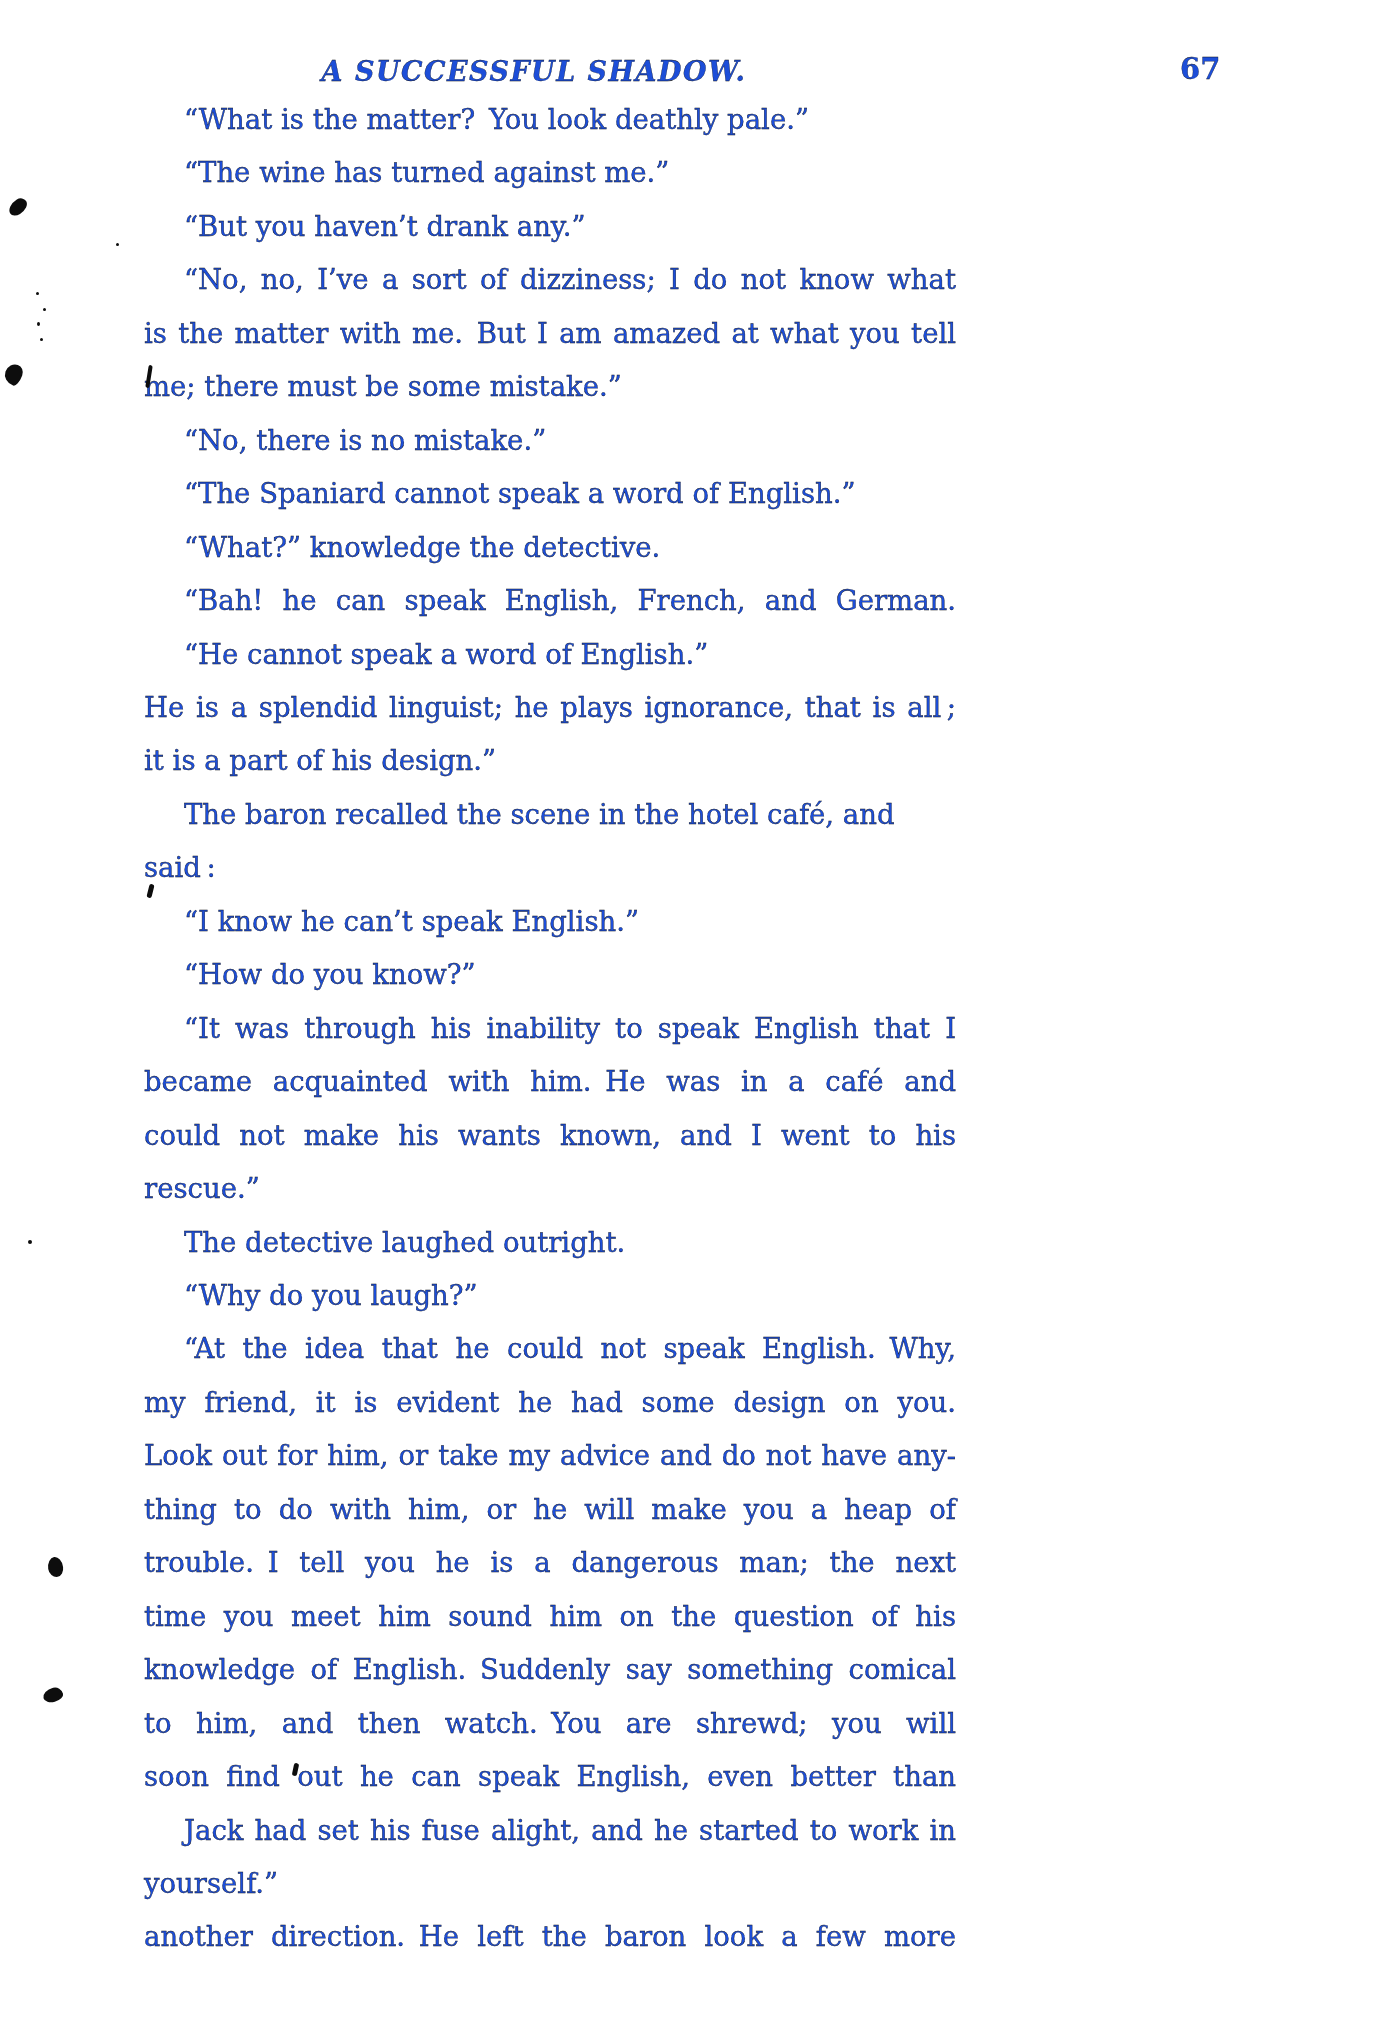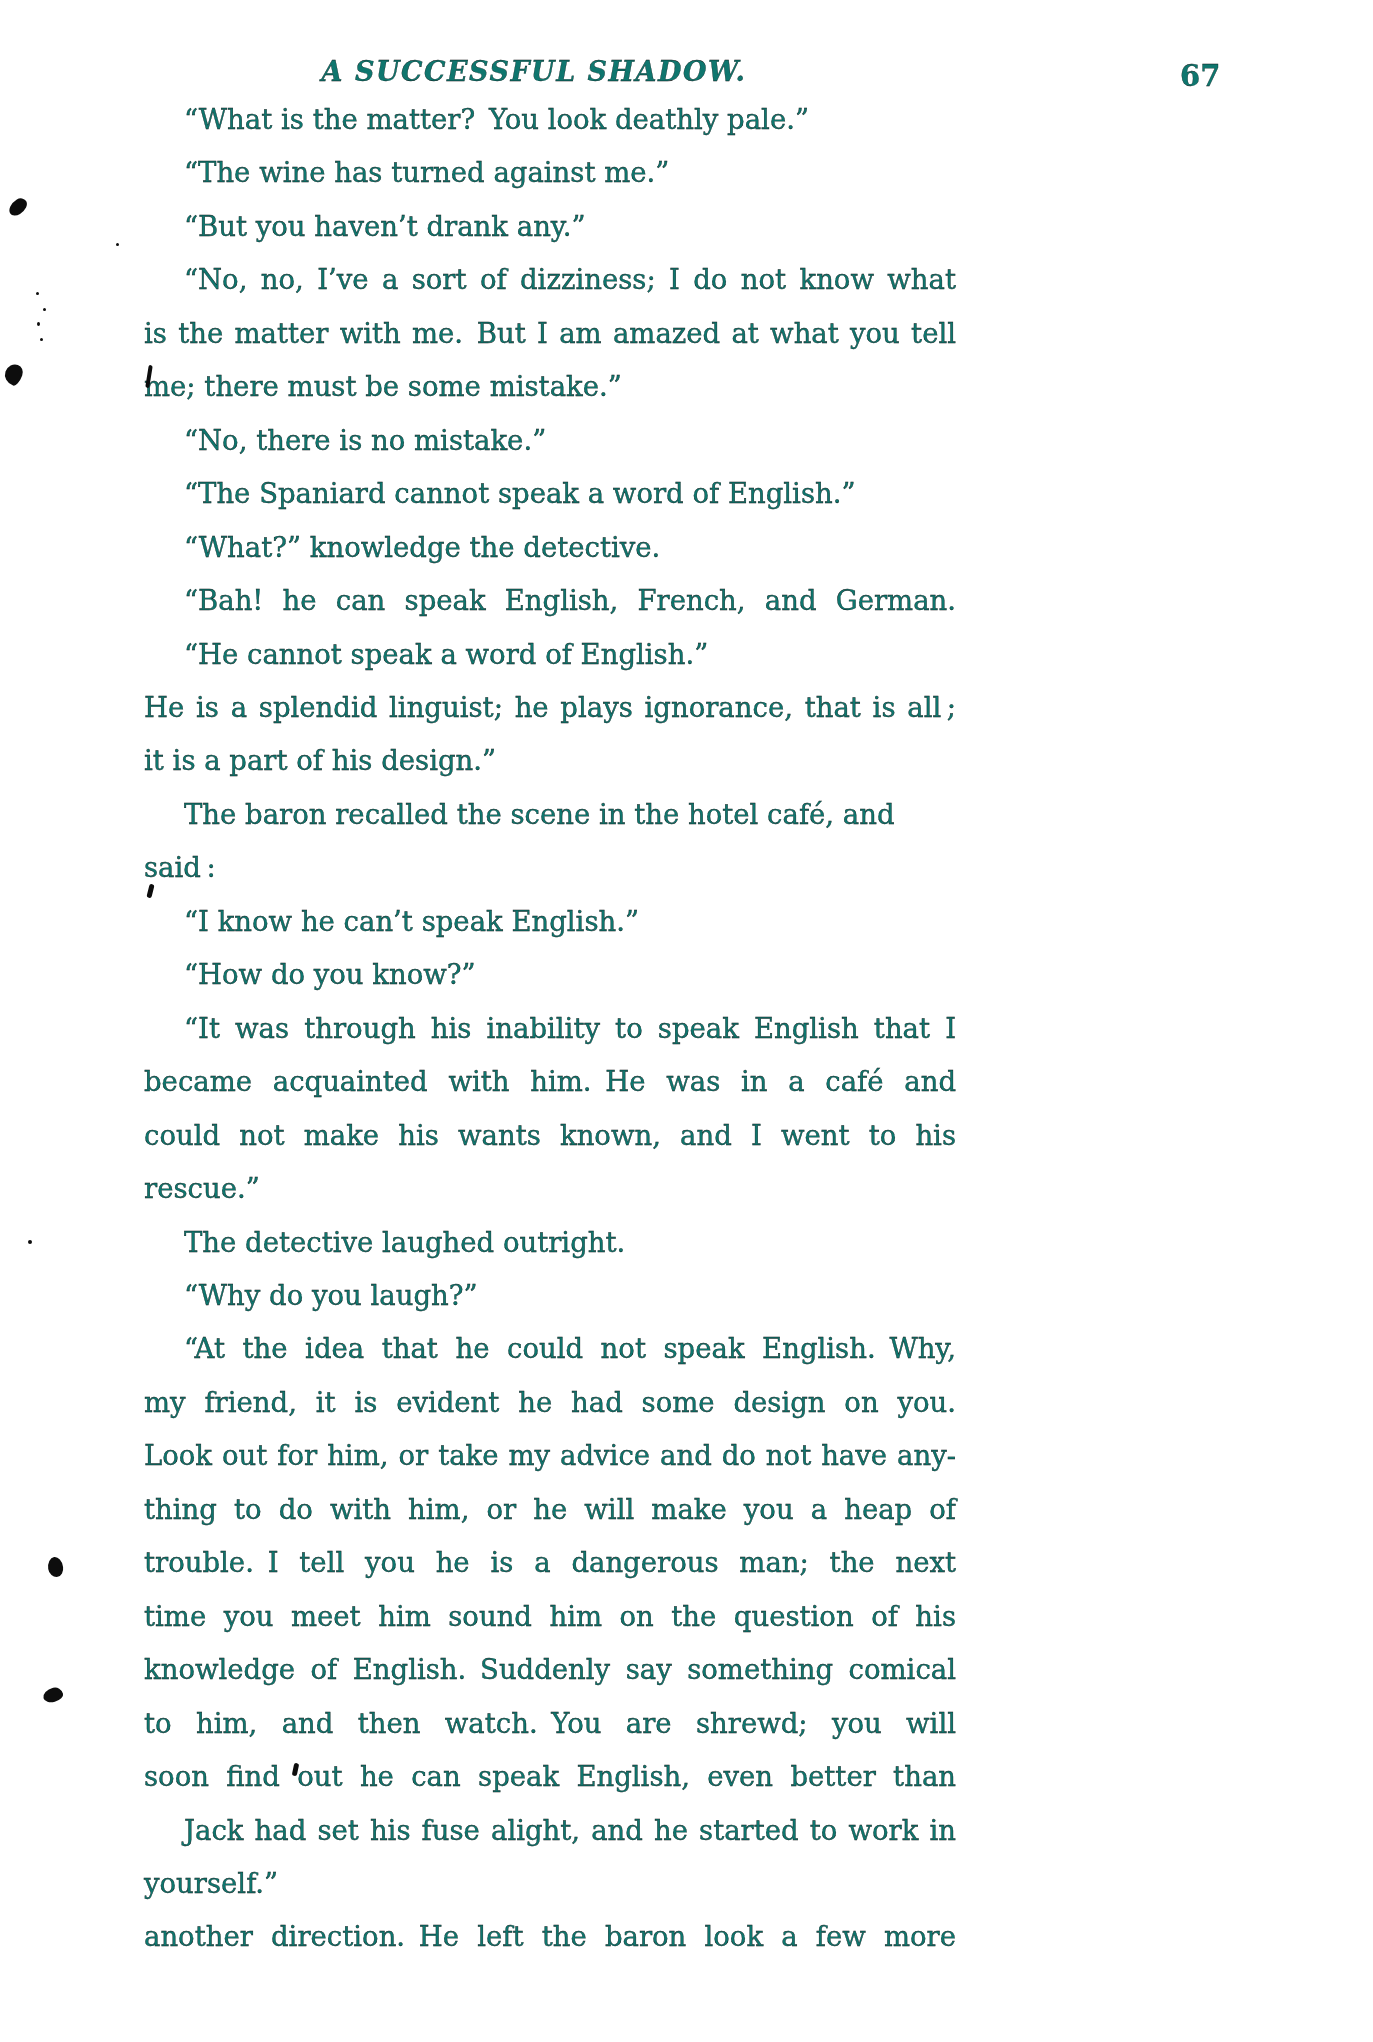--- a/index.html
+++ b/index.html
@@ -1,28 +1,28 @@
 <!DOCTYPE html>
 <html><head>
 <meta charset="utf-8">
 <style>
   html,body { margin:0; padding:0; background:#ffffff; }
   .page {
     position:relative; width:1373px; height:2042px;
-    background:#ffffff; overflow:hidden; color:#0f766e;
+    background:#ffffff; overflow:hidden; color:#1d4ed8;
     font-family:"DejaVu Serif", serif;
   }
   .running-head {
     position:absolute; top:56px; left:128px; width:812px;
     text-align:center; font-style:italic; font-weight:bold;
     font-size:27px; letter-spacing:1.5px; white-space:nowrap;
     -webkit-text-stroke:0.3px #0d0d0d;
   }
   .folio {
-    position:absolute; top:59px; left:1180px;
+    position:absolute; top:52px; left:1180px;
     font-weight:bold; font-size:29px;
     -webkit-text-stroke:0.3px #0d0d0d;
   }
   .body-block {
     position:absolute; top:93px; left:144px; width:812px;
     font-size:27.5px; line-height:53.45px;
     -webkit-text-stroke:0.35px #111111;
   }
   .line { white-space:normal; }
   .line.ind { text-indent:40px; }

